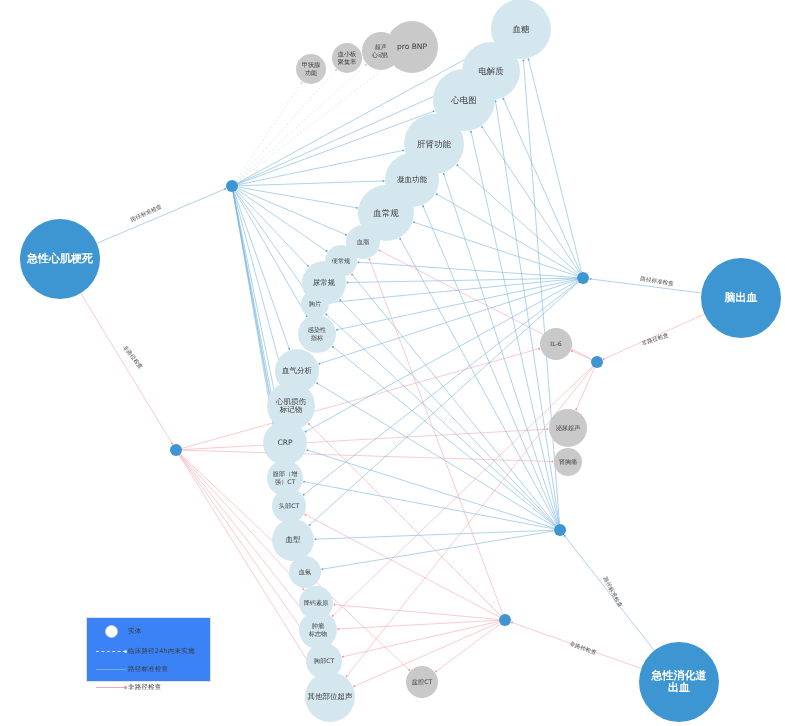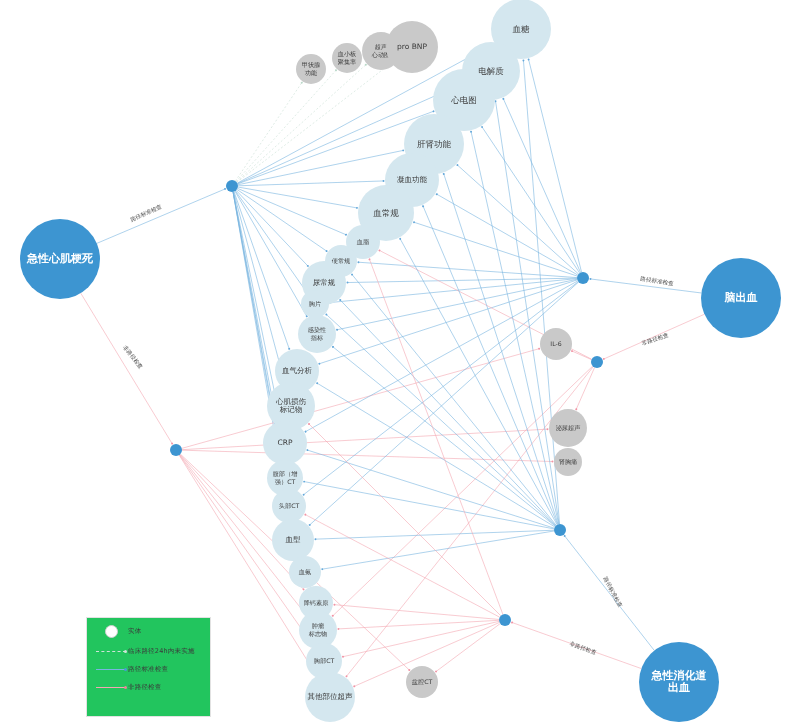--- a/index.html
+++ b/index.html
@@ -19,22 +19,22 @@
     font-family:"DejaVu Sans","Liberation Sans",sans-serif;
     fill:#4a4a4a;
     text-anchor:middle;
     dominant-baseline:middle;
     pointer-events:none;
     user-select:none;
   }
   .legendbox{
     position:absolute;
     left:86px; top:617px;
-    width:125px; height:100px;
-    background:#22c55e;
+    width:125px; height:65px;
+    background:#3b82f6;
     border:1px solid #e2e2e2;
     box-sizing:border-box;
   }
   .legendrow{
     display:flex;
     align-items:center;
     height:18px;
     padding-left:7px;
   }
   .legendrow:first-child{height:22px;padding-top:2px;}

